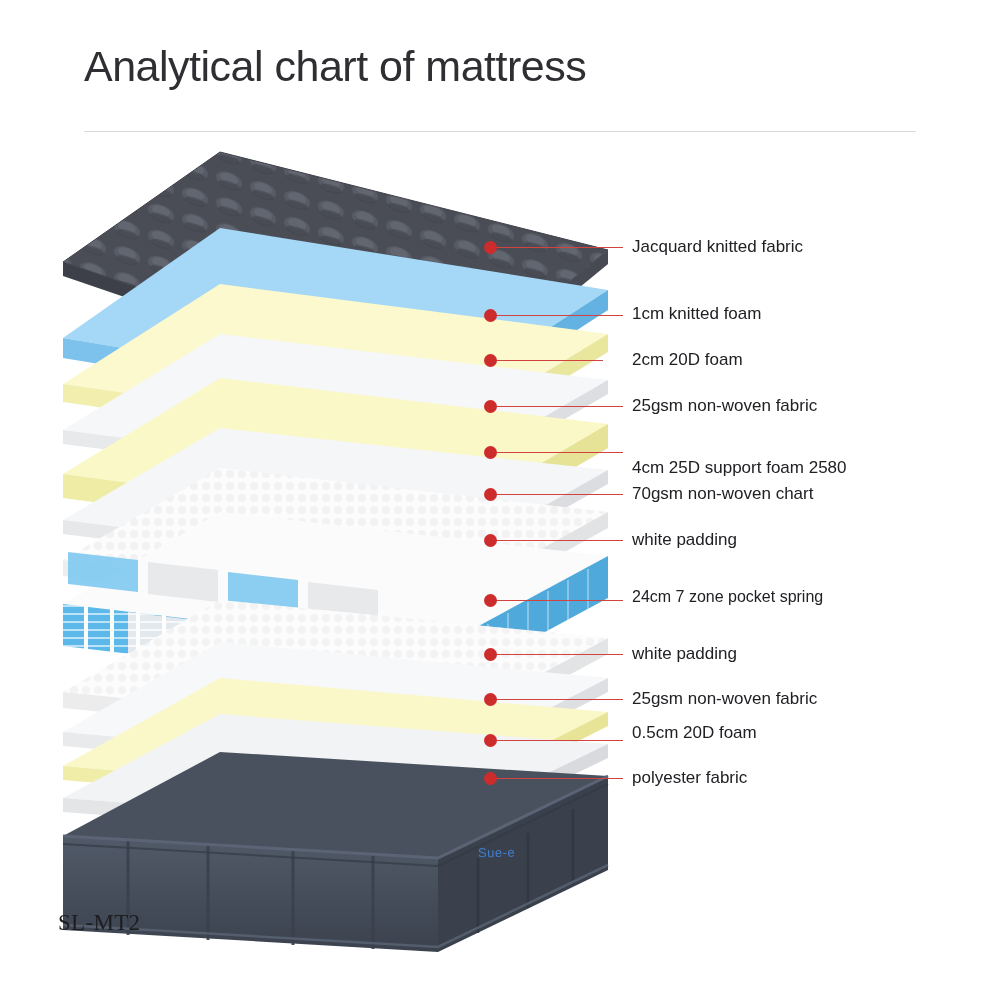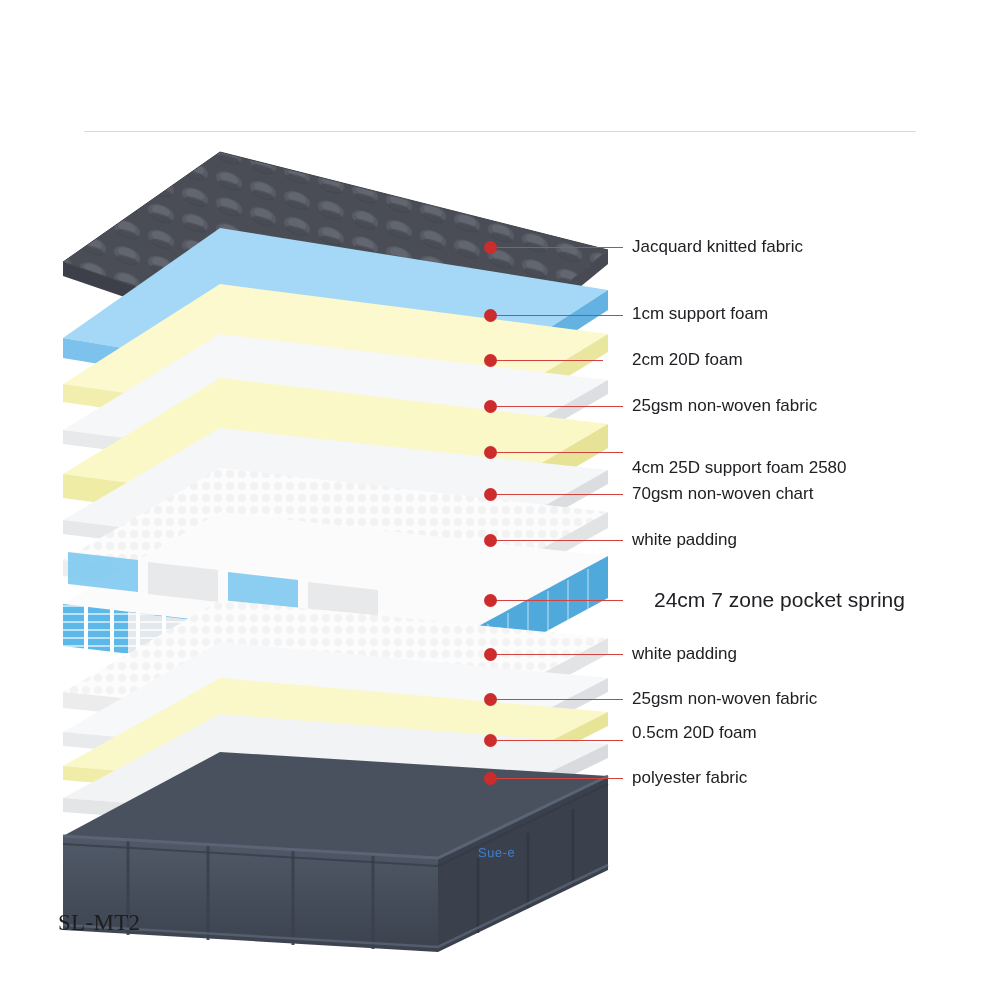--- a/index.html
+++ b/index.html
@@ -92,20 +92,21 @@
     color: #3f7fd0;
     letter-spacing: 0.5px;
     transform: rotate(-1deg);
   }
 </style>
 </head>
 <body>
 
 <div id="page">
 
+  <div class="title">Analytical chart of mattress</div>
   <div class="title-rule"></div>
 
   <div id="stack">
     <svg width="1000" height="1000" viewBox="0 0 1000 1000">
       <defs>
         <linearGradient id="gJac" x1="0" y1="0" x2="1" y2="1">
           <stop offset="0%" stop-color="#5d6068"></stop>
           <stop offset="50%" stop-color="#474a52"></stop>
           <stop offset="100%" stop-color="#3c3f47"></stop>
         </linearGradient>
@@ -298,21 +299,21 @@
   </div>
 
   <div>
 
     <div class="callout-line" style="left:491px; top:247px; width:132px;"></div>
     <div class="callout-dot" style="left:484px; top:241px;"></div>
     <div class="callout-label" style="left:632px; top:238px;">Jacquard knitted fabric</div>
 
     <div class="callout-line" style="left:491px; top:315px; width:132px;"></div>
     <div class="callout-dot" style="left:484px; top:309px;"></div>
-    <div class="callout-label" style="left:632px; top:305px;">1cm support foam</div>
+    <div class="callout-label" style="left:632px; top:305px;">1cm knitted foam</div>
 
     <div class="callout-line" style="left:491px; top:360px; width:112px;"></div>
     <div class="callout-dot" style="left:484px; top:354px;"></div>
     <div class="callout-label" style="left:632px; top:351px;">2cm 20D foam</div>
 
     <div class="callout-line" style="left:491px; top:406px; width:132px;"></div>
     <div class="callout-dot" style="left:484px; top:400px;"></div>
     <div class="callout-label" style="left:632px; top:397px;">25gsm non-woven fabric</div>
 
     <div class="callout-line" style="left:491px; top:452px; width:132px;"></div>
@@ -322,21 +323,21 @@
     <div class="callout-line" style="left:491px; top:494px; width:132px;"></div>
     <div class="callout-dot" style="left:484px; top:488px;"></div>
     <div class="callout-label" style="left:632px; top:485px;">70gsm non-woven chart</div>
 
     <div class="callout-line" style="left:491px; top:540px; width:132px;"></div>
     <div class="callout-dot" style="left:484px; top:534px;"></div>
     <div class="callout-label" style="left:632px; top:531px;">white padding</div>
 
     <div class="callout-line" style="left:491px; top:600px; width:132px;"></div>
     <div class="callout-dot" style="left:484px; top:594px;"></div>
-    <div class="callout-label" style="left:654px; top:589px; font-size:21px;">24cm 7 zone pocket spring</div>
+    <div class="callout-label" style="left:632px; top:589px; font-size:16px;">24cm 7 zone pocket spring</div>
 
     <div class="callout-line" style="left:491px; top:654px; width:132px;"></div>
     <div class="callout-dot" style="left:484px; top:648px;"></div>
     <div class="callout-label" style="left:632px; top:645px;">white padding</div>
 
     <div class="callout-line" style="left:491px; top:699px; width:132px;"></div>
     <div class="callout-dot" style="left:484px; top:693px;"></div>
     <div class="callout-label" style="left:632px; top:690px;">25gsm non-woven fabric</div>
 
     <div class="callout-line" style="left:491px; top:740px; width:132px;"></div>

